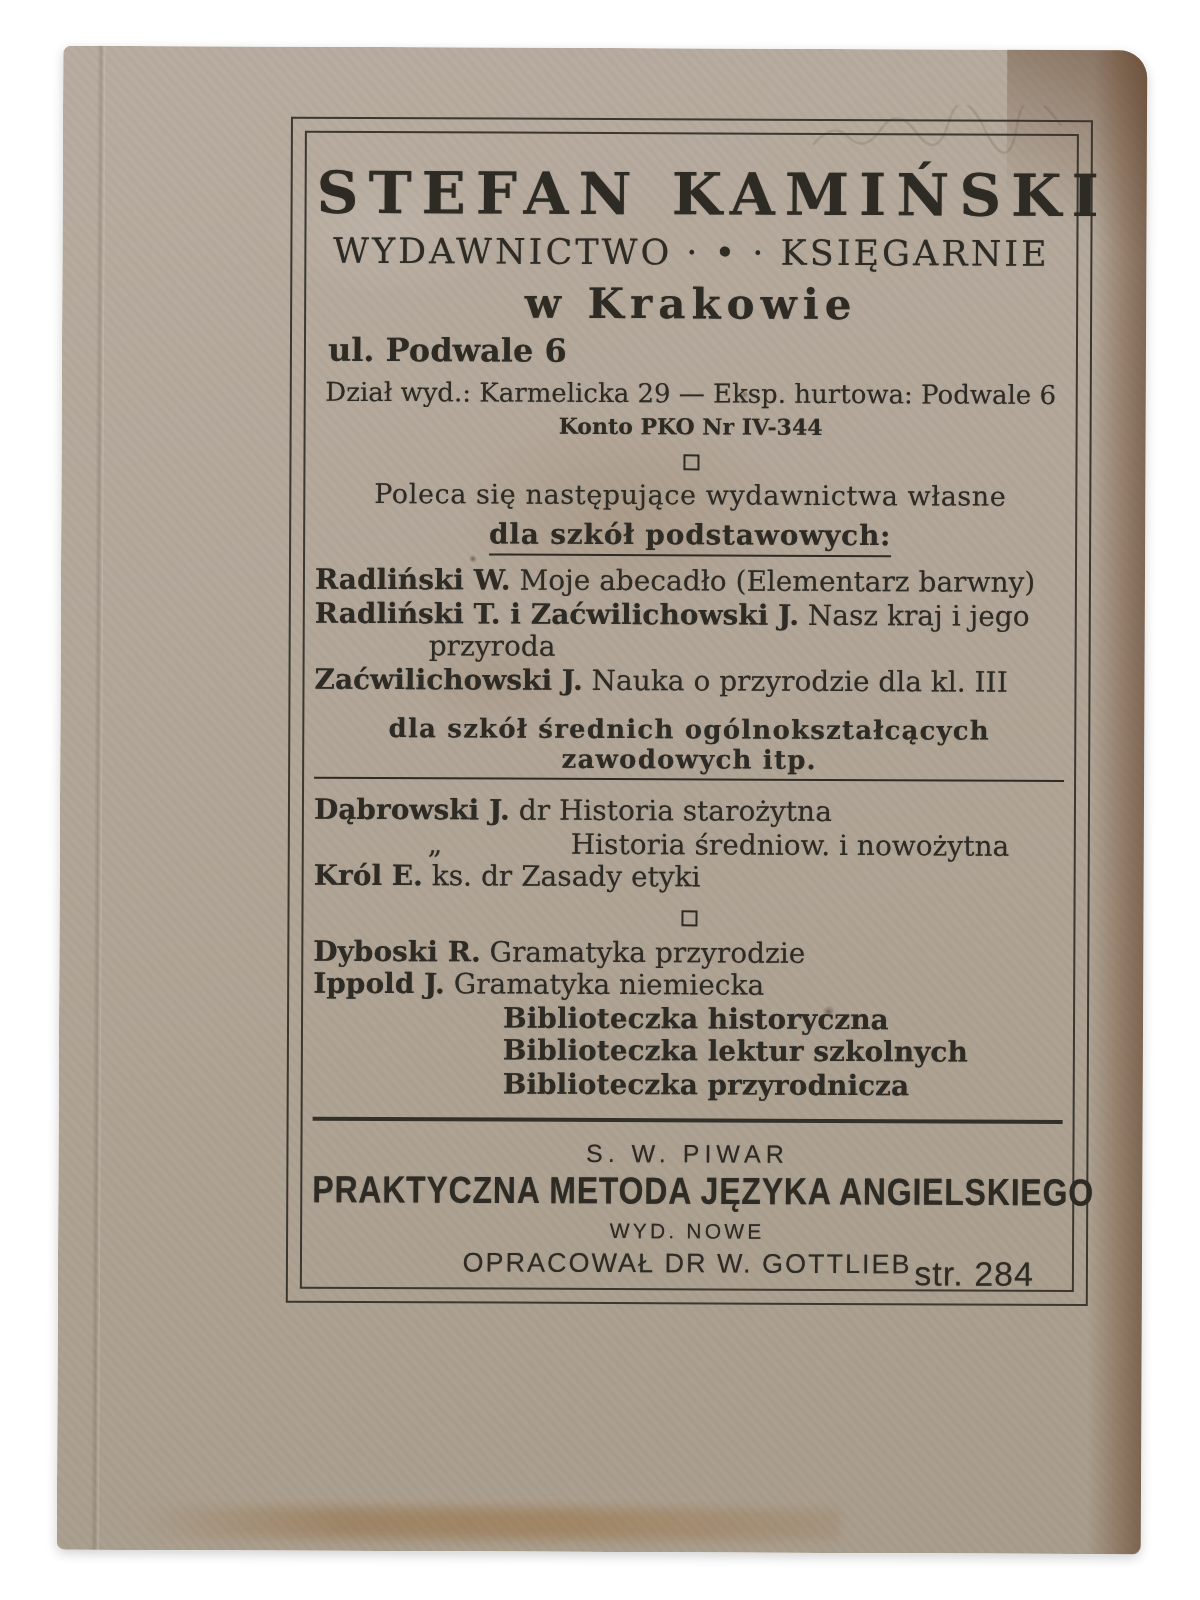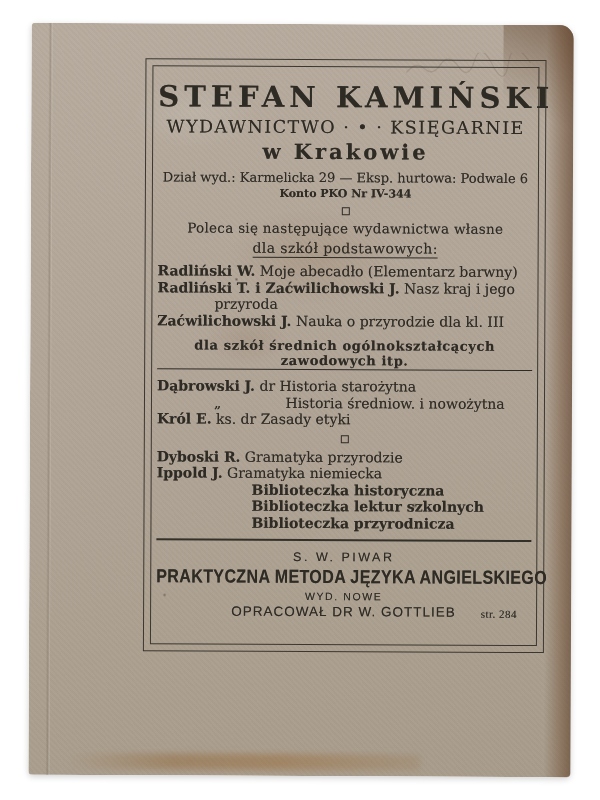--- a/index.html
+++ b/index.html
@@ -65,21 +65,21 @@
   .pub-sub{font-size:17.5px;letter-spacing:1.5px;margin-top:5px;line-height:20px;white-space:nowrap;}
   .pub-city{font-size:21px;font-weight:bold;letter-spacing:3px;margin-top:3px;line-height:24px;}
   .addr-row{display:flex;justify-content:space-between;padding:0 8px 0 6px;margin-top:2px;
     font-size:16px;font-weight:bold;line-height:20px;}
   .dept{font-size:13px;margin-top:4px;line-height:15px;}
   .konto{font-size:11px;font-weight:bold;margin-top:2px;line-height:13px;}
 
   .sq{display:block;width:6px;height:6px;border:1.4px solid #2e2b25;margin:7px auto 0;}
 
   .intro{font-size:13.5px;margin-top:5px;line-height:16px;letter-spacing:.3px;}
-  .sec-head{display:inline-block;font-size:14px;font-weight:normal;margin-top:4px;line-height:16px;
+  .sec-head{display:inline-block;font-size:14px;font-weight:bold;margin-top:4px;line-height:16px;
     border-bottom:1.3px solid #2e2b25;padding-bottom:1px;letter-spacing:.4px;}
   .sec-head2{display:inline-block;font-size:13px;margin-top:9px;line-height:15px;
     border-bottom:1.2px solid #2e2b25;padding-bottom:1px;letter-spacing:.6px;font-weight:bold;}
 
   .booklist{text-align:left;margin-top:5px;font-size:14px;line-height:16.5px;}
   .booklist .row{white-space:nowrap;}
   .row .au{font-weight:bold;}
   .indent-wrap{padding-left:57px;}
   .indent-quote{padding-left:57px;}
   .indent-quote .au{display:inline-block;width:67px;font-weight:normal;}
@@ -88,22 +88,22 @@
   .mt8{margin-top:8px;}
 
   .rule{border:none;border-top:2.6px solid #33302a;margin:8px 0 0 0;}
 
   .featured{font-family:"Liberation Sans", sans-serif;padding-top:9px;position:relative;}
   .f-author{font-size:12.5px;letter-spacing:2.5px;line-height:14px;}
   .f-title{font-size:16px;font-weight:bold;letter-spacing:.4px;line-height:20px;margin-top:3px;
     display:inline-block;transform:scaleY(1.18);white-space:nowrap;}
   .f-ed{font-size:10.5px;letter-spacing:1.6px;line-height:12px;margin-top:3px;}
   .f-editor{font-size:13.5px;letter-spacing:1px;line-height:15px;margin-top:2px;}
-  .f-pages{position:absolute;right:14px;top:66px;font-family:Liberation Serif, serif;
-    font-size:11px;letter-spacing:.5px;}
+  .f-pages{position:absolute;right:14px;top:66px;font-family:Liberation Sans, sans-serif;
+    font-size:17px;letter-spacing:.5px;}
 </style>
 </head>
 <body>
 
 <div class="photo">
   <div class="cover">
     <div class="crease-left"></div>
     <div class="edge-right"></div>
     <div class="corner-wear"></div>
     <div class="stain-bottom"></div>
@@ -113,20 +113,21 @@
 
     <div class="frame">
       <div class="frame-inner">
         <div class="content">
 
           <div class="pub-title">STEFAN KAMIŃSKI</div>
           <div class="pub-sub">WYDAWNICTWO  ·  •  ·  KSIĘGARNIE</div>
           <div class="pub-city">w Krakowie</div>
 
           <div class="addr-row">
+            <span>ul. Podwale 6</span>
           </div>
           <div class="dept">Dział wyd.: Karmelicka 29 — Eksp. hurtowa: Podwale 6</div>
           <div class="konto">Konto PKO Nr IV-344</div>
 
           <span class="sq"></span>
 
           <div class="intro">Poleca się następujące wydawnictwa własne</div>
           <div><span class="sec-head">dla szkół podstawowych:</span></div>
 
           <div class="booklist">

